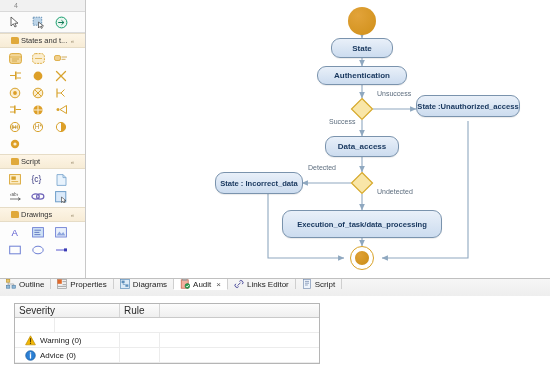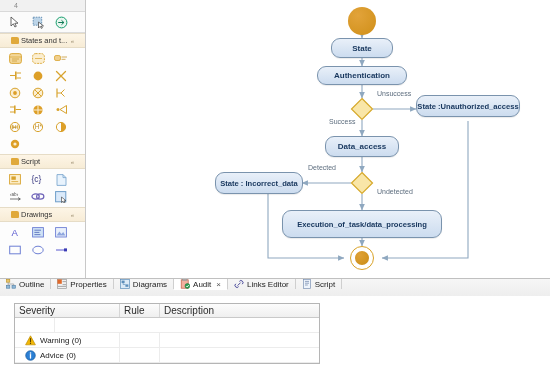--- a/index.html
+++ b/index.html
@@ -454,21 +454,20 @@
       <span>Script</span>
     </div>
   </div>
 
   <div class="panel">
     <div class="tbl">
 
       <div class="thead">
         <div class="th c1">Severity</div>
         <div class="th c2">Rule</div>
-        <div class="th c3">Description</div>
       </div>
 
       <div class="trow">
         <div class="td c2"></div>
         <div class="td c3"></div>
       </div>
 
       <div class="trow">
         <div class="td c1">
           <svg class="sev-ico" viewBox="0 0 11 11">

